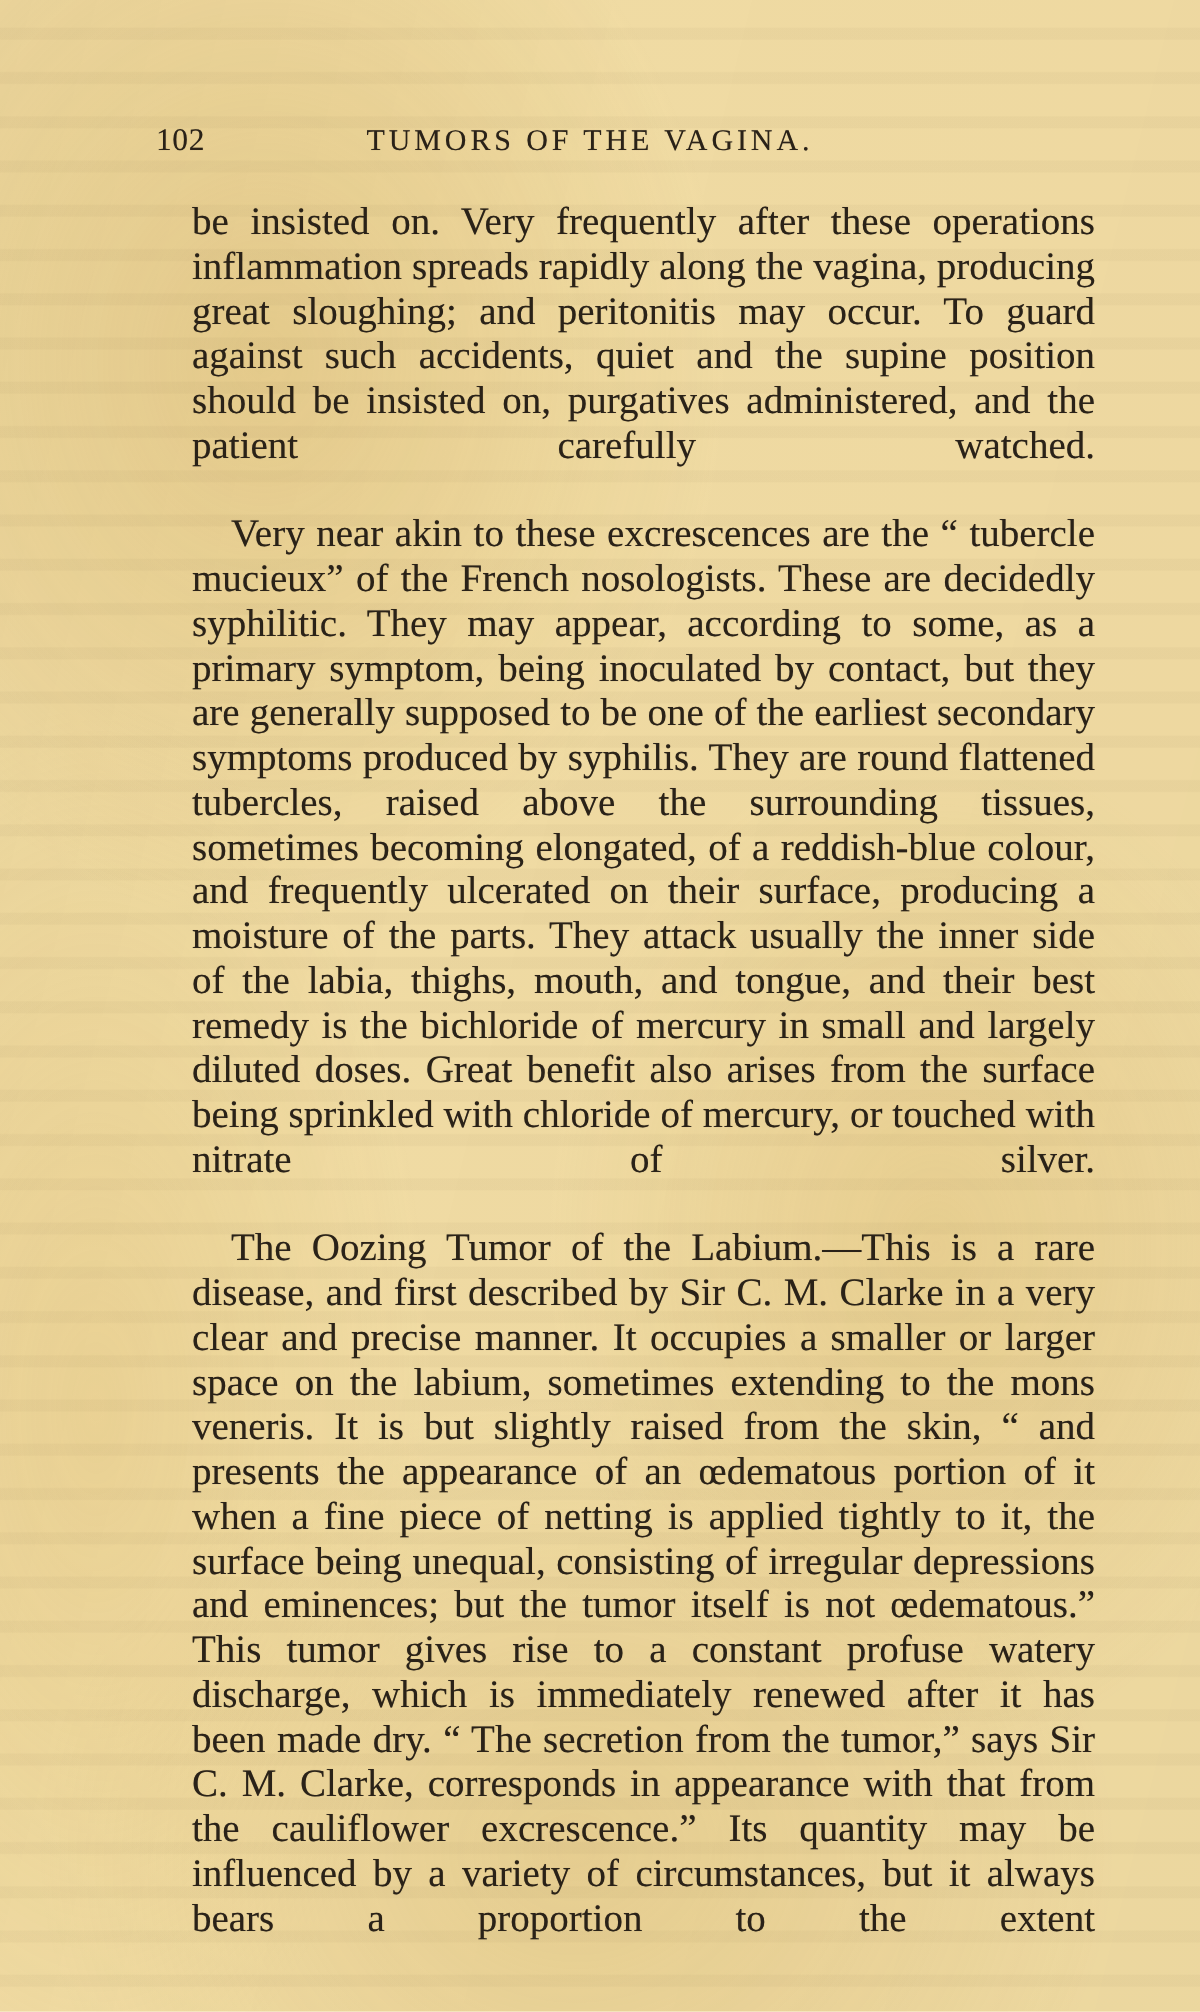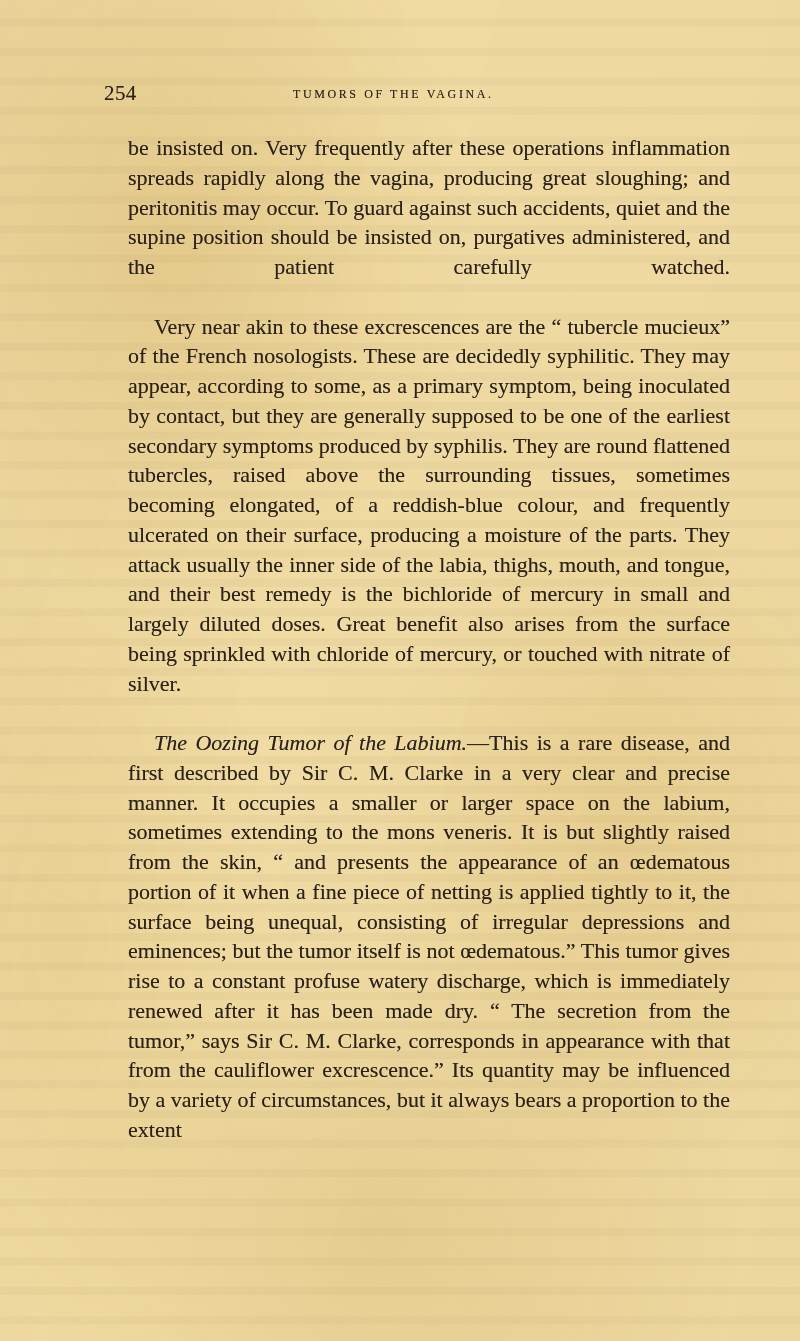--- a/index.html
+++ b/index.html
@@ -71,74 +71,73 @@
     line-height: 30px;
     letter-spacing: 0.4px;
     color: #2a2218;
   }
   .running-head {
     position: absolute;
     left: 0;
     right: 16px;
     top: 1px;
     text-align: center;
-    font-size: 12px;
+    font-size: 20px;
     line-height: 30px;
     letter-spacing: 2.6px;
     text-indent: 2.6px;
     color: #2a2218;
   }
 
   
   .textblock {
     position: absolute;
     top: 133px;
     left: 128px;
     width: 602px;
   }
 
   p.para {
     margin: 0;
-    font-size: 22px;
+    font-size: 26px;
     line-height: 29.75px;
     text-align: justify;
     text-justify: inter-word;
     text-indent: 26px;
     color: #2a2218;
     -webkit-font-smoothing: antialiased;
   }
   p.para.no-indent {
     text-indent: 0;
   }
   
   p.para::after {
     content: "";
     display: inline-block;
     width: 100%;
   }
 
   .runin-heading {
-    font-style: italic;
   }
 
   
   .textblock, .header {
     text-shadow: 0 0 0.45px rgba(42,34,24,0.45);
   }
 </style>
 </head>
 <body>
 
 <div class="page">
 
   <div class="paper-texture"></div>
   <div class="showthrough"></div>
 
   <div class="header">
-    <span class="folio">254</span>
+    <span class="folio">102</span>
     <span class="running-head">TUMORS OF THE VAGINA.</span>
   </div>
 
   <div class="textblock">
 
     <p class="para no-indent">be insisted on. Very frequently after these operations inflammation spreads rapidly along the vagina, producing great sloughing; and peritonitis may occur. To guard against such accidents, quiet and the supine position should be insisted on, purgatives administered, and the patient carefully watched.</p>
 
 
     <p class="para">Very near akin to these excrescences are the “ tubercle mucieux” of the French nosologists. These are decidedly syphilitic. They may appear, according to some, as a primary symptom, being inoculated by contact, but they are generally supposed to be one of the earliest secondary symptoms produced by syphilis. They are round flattened tubercles, raised above the surrounding tissues, sometimes becoming elongated, of a reddish-blue colour, and frequently ulcerated on their surface, producing a moisture of the parts. They attack usually the inner side of the labia, thighs, mouth, and tongue, and their best remedy is the bichloride of mercury in small and largely diluted doses. Great benefit also arises from the surface being sprinkled with chloride of mercury, or touched with nitrate of silver.</p>
 

